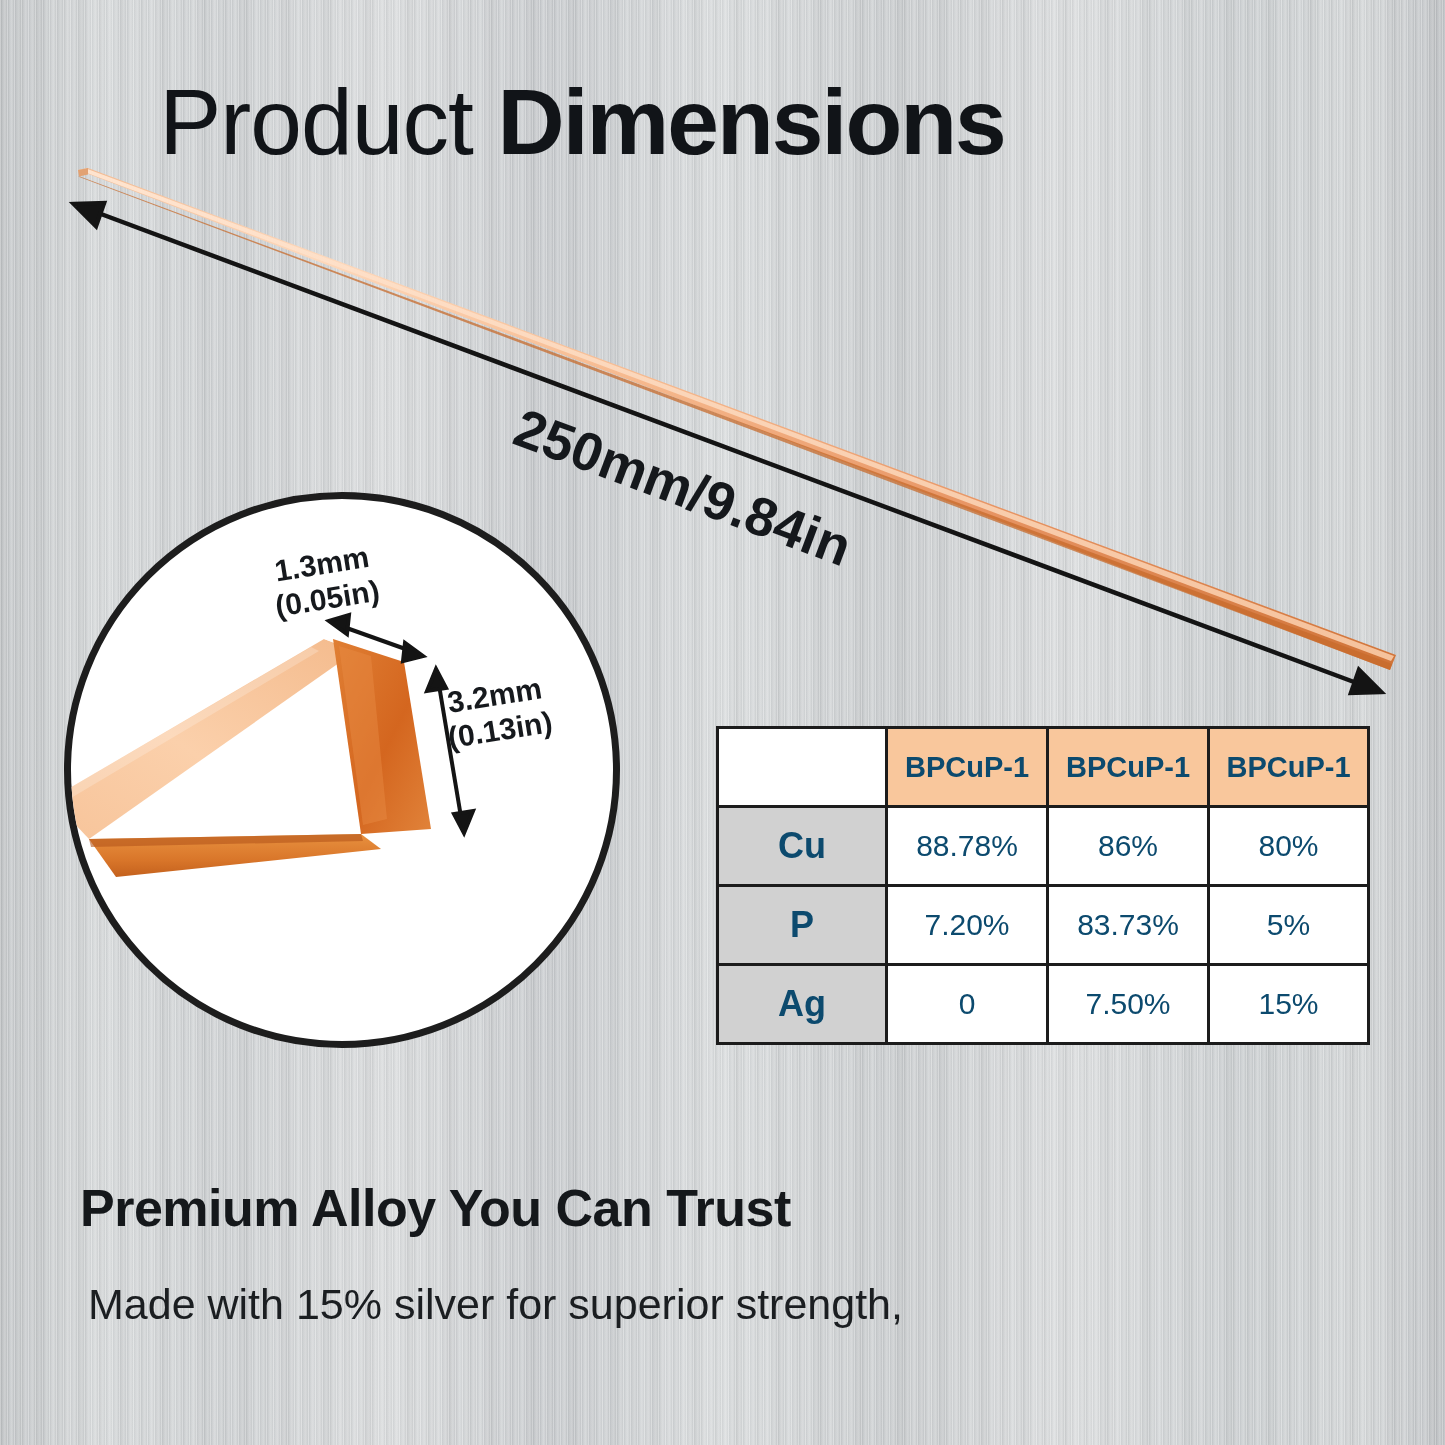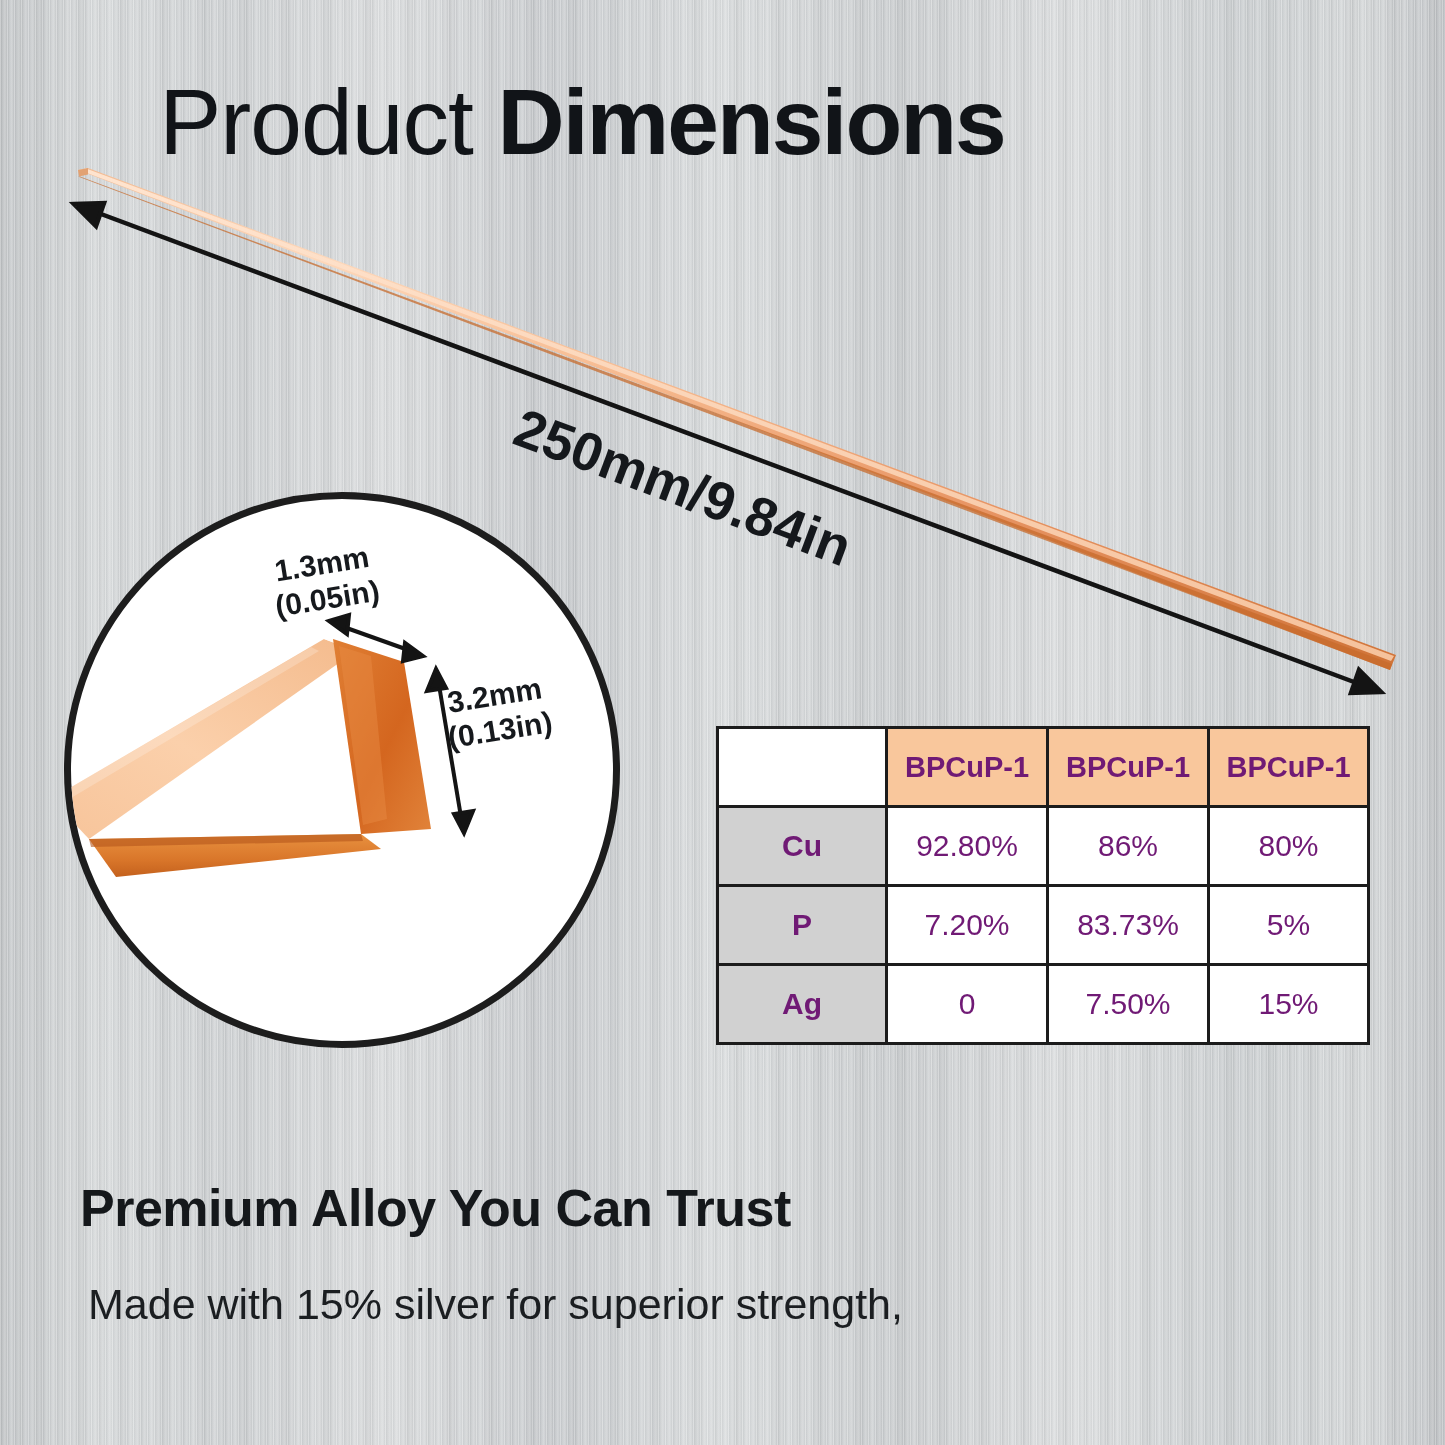--- a/index.html
+++ b/index.html
@@ -131,37 +131,37 @@
     width: 651px;
     border-collapse: collapse;
     background: #ffffff;
     table-layout: fixed;
   }
   #comp-table td, #comp-table th {
     border: 3px solid #1c1c1c;
     text-align: center;
     vertical-align: middle;
     font-size: 29px;
-    color: #701a75;
+    color: #0c4a6e;
     padding: 0;
     height: 76px;
   }
   #comp-table th {
     background: #f9c79c;
     font-weight: 700;
     letter-spacing: 0px;
   }
   #comp-table th.corner {
     background: #ffffff;
     border-top-color: #1c1c1c;
   }
   #comp-table td.rowlabel {
     background: #d1d1d1;
     font-weight: 700;
-    font-size: 30px;
+    font-size: 36px;
   }
   #comp-table td.val {
     background: #ffffff;
     font-weight: 400;
     font-size: 30px;
   }
   #comp-table col.c0 { width: 169px; }
   #comp-table col.c1 { width: 161px; }
   #comp-table col.c2 { width: 161px; }
   #comp-table col.c3 { width: 160px; }
@@ -304,21 +304,21 @@
       <tr>
         <th class="corner"></th>
         <th>BPCuP-1</th>
         <th>BPCuP-1</th>
         <th>BPCuP-1</th>
       </tr>
     </thead>
     <tbody>
       <tr>
         <td class="rowlabel">Cu</td>
-        <td class="val">92.80%</td>
+        <td class="val">88.78%</td>
         <td class="val">86%</td>
         <td class="val">80%</td>
       </tr>
       <tr>
         <td class="rowlabel">P</td>
         <td class="val">7.20%</td>
         <td class="val">83.73%</td>
         <td class="val">5%</td>
       </tr>
       <tr>

